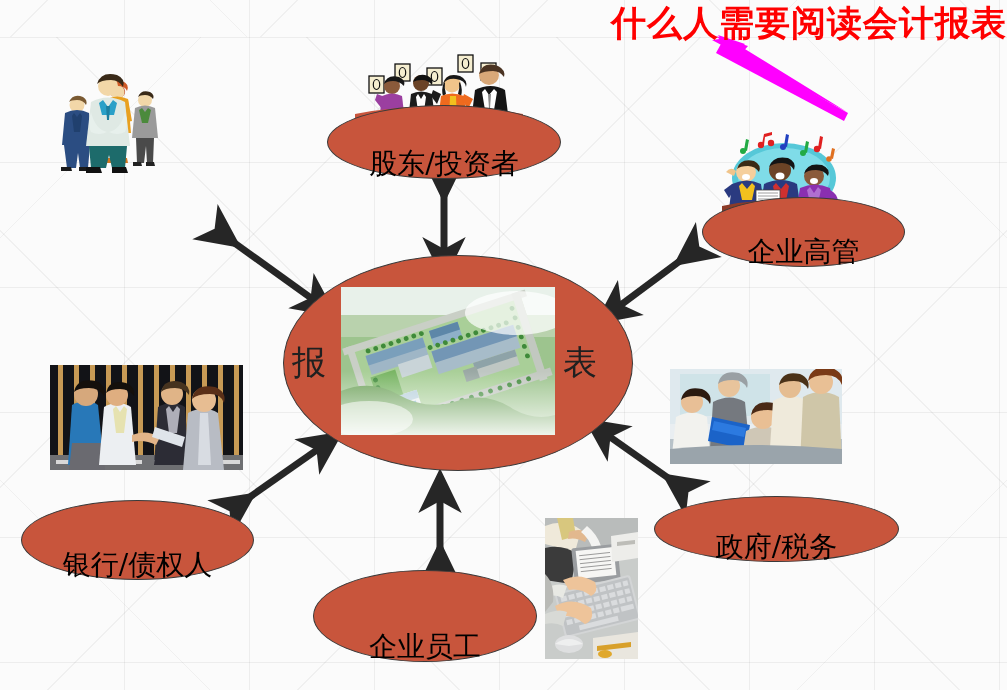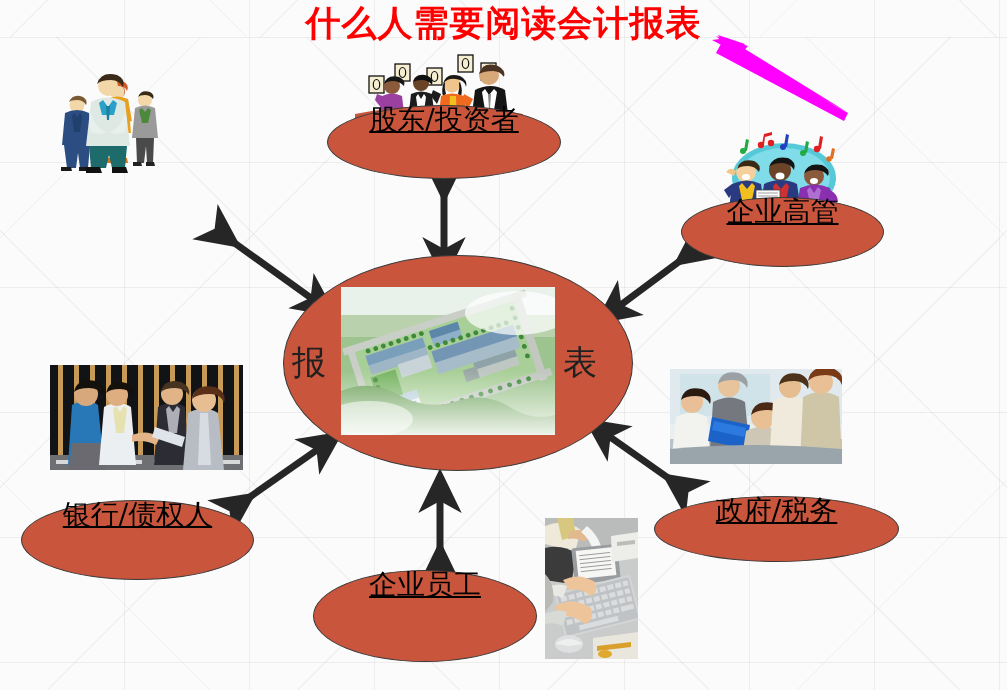--- a/index.html
+++ b/index.html
@@ -16,32 +16,31 @@
       linear-gradient(to right, rgba(0,0,0,0.055) 1px, transparent 1px),
       linear-gradient(to bottom, rgba(0,0,0,0.055) 1px, transparent 1px),
       repeating-linear-gradient(45deg, transparent 0, transparent 174px, rgba(0,0,0,0.045) 174px, rgba(0,0,0,0.045) 175px, transparent 175px, transparent 176.7px),
       repeating-linear-gradient(-45deg, transparent 0, transparent 174px, rgba(0,0,0,0.045) 174px, rgba(0,0,0,0.045) 175px, transparent 175px, transparent 176.7px);
     background-size:125px 125px,125px 125px,auto,auto;
     background-position:-1px 37px,-1px 37px,0 37px,0 37px;
   }
   .svg-layer{position:absolute;left:0;top:0;width:1007px;height:690px;}
 
   .title{
-    position:absolute;left:0;top:2px;width:1007px;text-align:center;
+    position:absolute;left:0;top:2px;width:1007px;text-align:right;
     font-family:"DejaVu Sans","Liberation Sans",sans-serif;
     font-weight:bold;font-size:35px;color:#ff0000;letter-spacing:1px;
     line-height:42px;white-space:nowrap;
   }
 
   .node{
-    position:absolute;display:flex;align-items:flex-start;justify-content:center;
+    position:absolute;display:flex;align-items:flex-end;justify-content:center;
     border-radius:50%;
     background:#c8553c;border:1px solid #3a3a3a;
     box-sizing:border-box;
-    text-decoration:underline;
   }
   .node .label{
     font-family:"DejaVu Serif","Liberation Serif",serif;
     color:#000;white-space:nowrap;font-size:28px;line-height:1;
   }
   .node.center{background:#c8553c;}
   .center-char{
     position:absolute;font-family:"DejaVu Serif","Liberation Serif",serif;
     font-size:34px;color:#202020;
   }
@@ -401,21 +400,21 @@
       <path d="M52,128 l34,-4 l0,5 l-34,4z" fill="#d8a02a"></path>
       <ellipse cx="60" cy="136" rx="7" ry="4" fill="#e0a82c"></ellipse>
     </svg>
   </div>
 
 
   <div class="node" style="left:327px;top:105px;width:234px;height:74px">
     <span class="label">股东/投资者</span>
   </div>
 
-  <div class="node" style="left:681px;top:197px;width:203px;height:70px">
+  <div class="node" style="left:702px;top:197px;width:203px;height:70px">
     <span class="label">企业高管</span>
   </div>
 
   <div class="node" style="left:654px;top:496px;width:245px;height:66px">
     <span class="label">政府/税务</span>
   </div>
 
   <div class="node" style="left:313px;top:570px;width:224px;height:92px">
     <span class="label">企业员工</span>
   </div>

